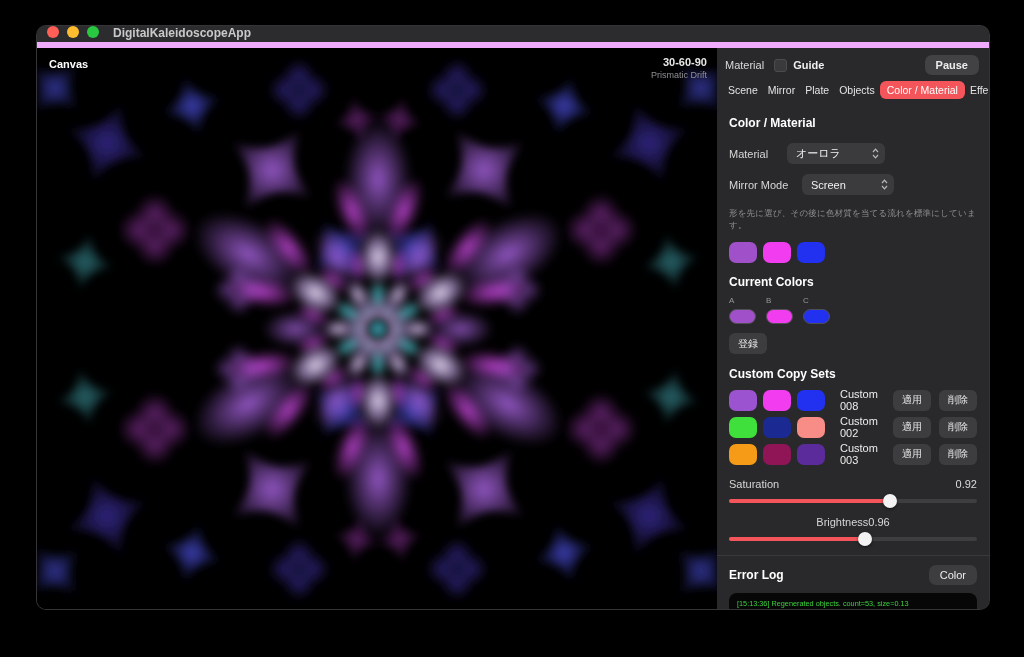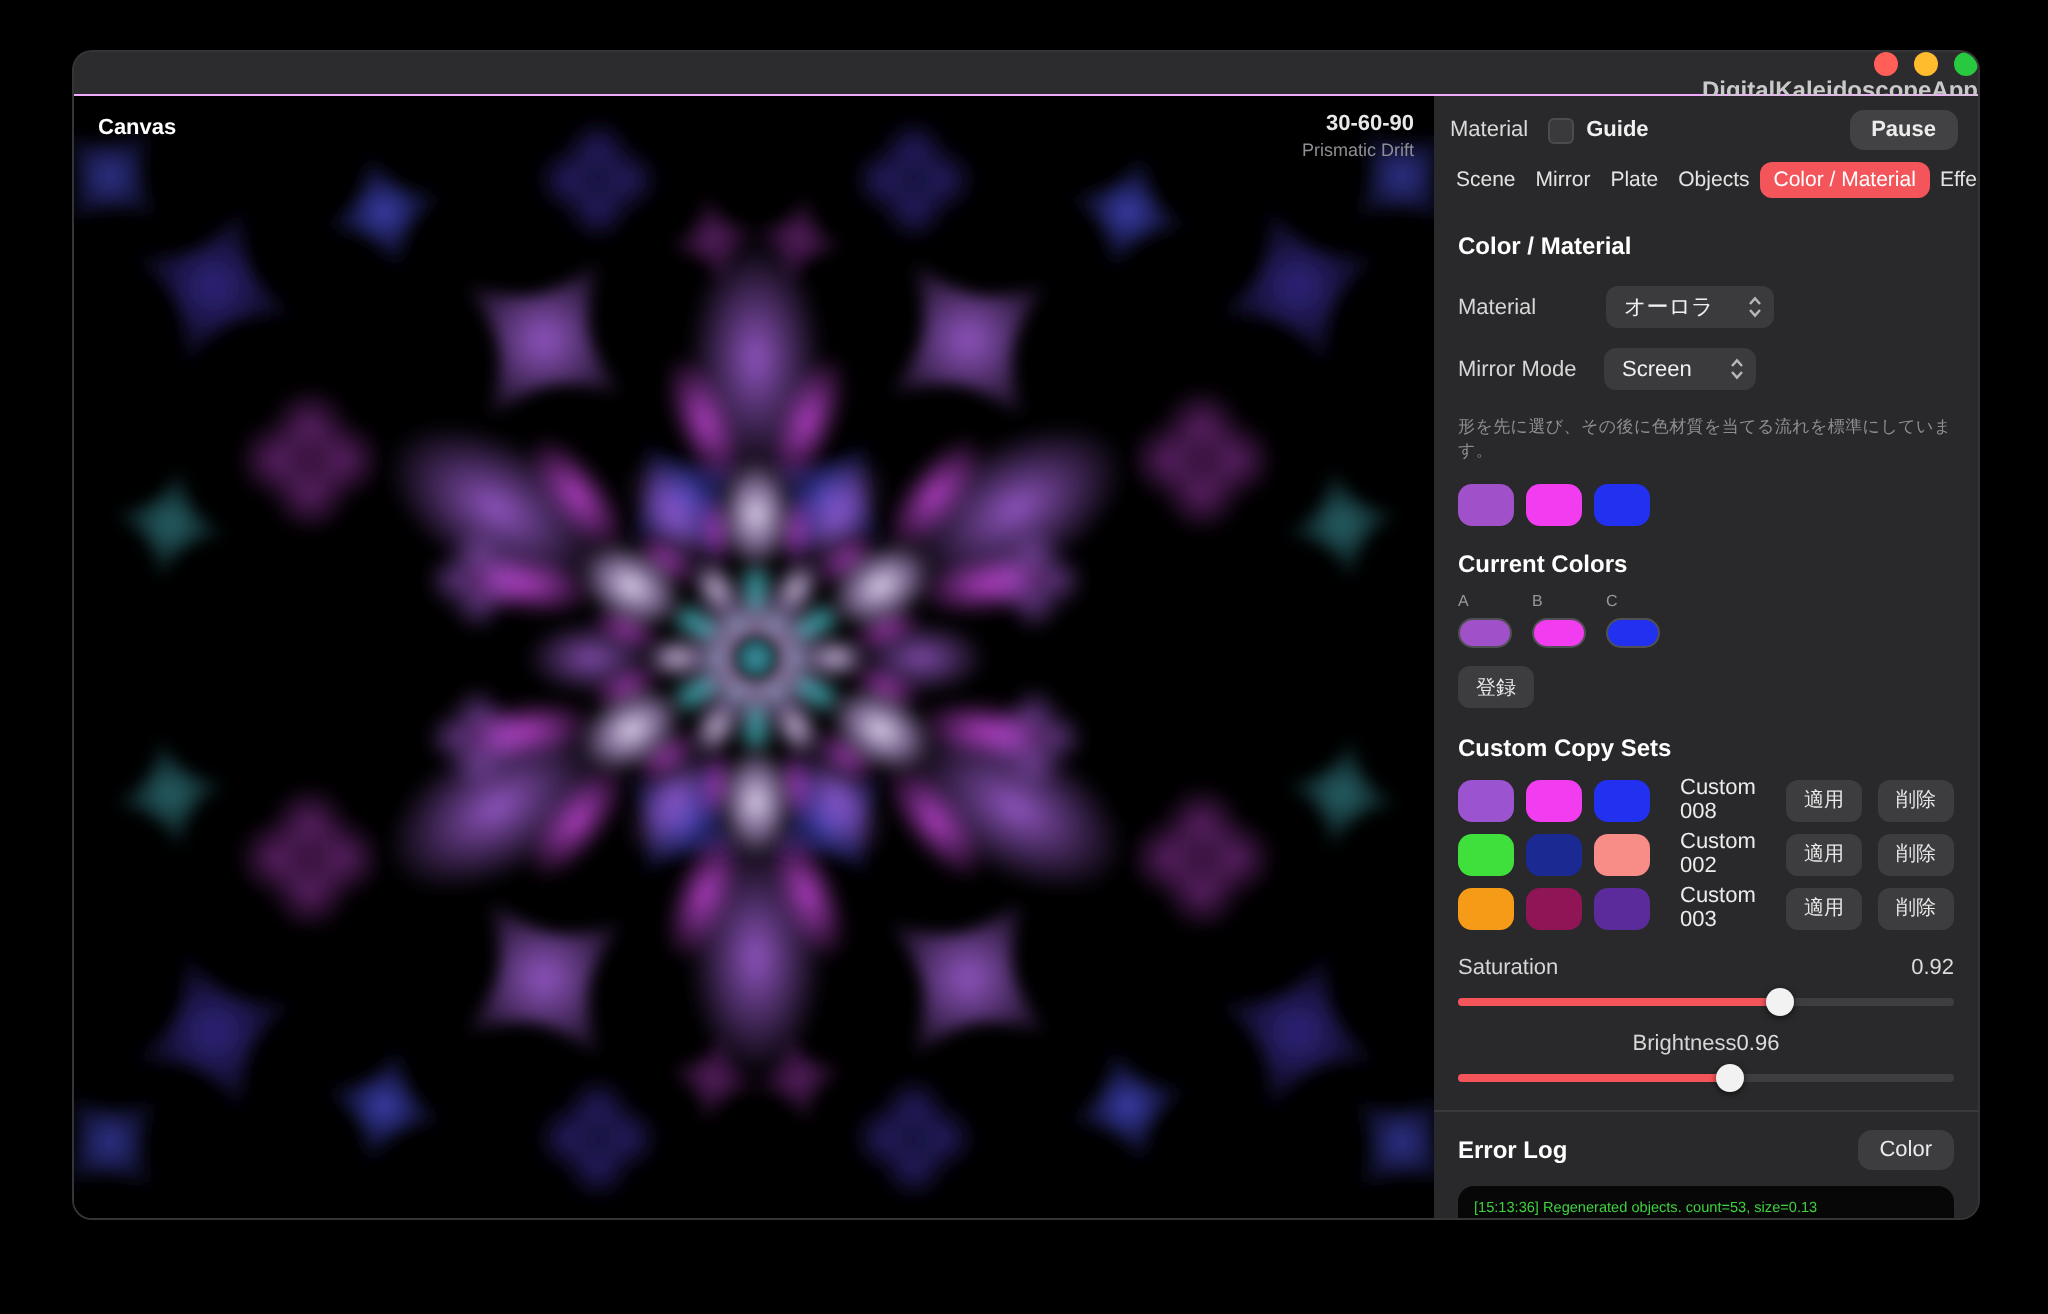--- a/index.html
+++ b/index.html
@@ -5,22 +5,22 @@
   * { margin:0; padding:0; box-sizing:border-box; }
   html,body { width:1024px; height:657px; background:#000; overflow:hidden;
               font-family:"Liberation Sans", sans-serif; }
 
   .window { position:absolute; left:36px; top:25px; width:954px; height:585px;
             background:#262628; border-radius:10px; overflow:hidden;
             border:1px solid rgba(255,255,255,0.07);
             box-shadow:0 18px 50px rgba(0,0,0,0.85); }
 
   
-  .titlebar { height:22px; background:#2c2c2e; display:flex; align-items:flex-end;
-              border-bottom:1px solid #f0abfc;flex-direction:column; }
+  .titlebar { height:22px; background:#2c2c2e; display:flex; align-items:flex-start;
+              border-bottom:6px solid #f0abfc; }
   .traffic { display:flex; gap:8px; margin-left:10px; }
   .light { width:12px; height:12px; border-radius:50%; }
   .win-title { margin-left:14px; font-size:12px; font-weight:700; color:#c9c9c9; }
 
   .main { display:flex; height:563px; }
 
   
   .canvas-area { position:relative; width:682px; height:100%; background:#000; overflow:hidden; }
   .canvas-area svg { position:absolute; inset:0; }
   .canvas-label { position:absolute; left:12px; top:10px; font-size:11px; font-weight:700; color:#fff; }
@@ -227,34 +227,34 @@
         <span class="tab">Effects</span>
         <span class="tab-div"></span>
 
       </div>
 
       <div class="panel-body">
         <div class="section-h" style="margin-top:8px;">Color / Material</div>
 
         <div class="row" style="margin-top:13px;">
           <span class="lbl" style="width:54px;">Material</span>
-          <div class="select" style="width:84px; margin-left:20px;">
+          <div class="select" style="width:98px; margin-left:4px;">
             <span class="val">オーロラ</span>
             <span class="chev">
               <svg width="7" height="11" viewBox="0 0 7 11">
                   <path d="M1 4 L3.5 1.2 L6 4" fill="none" stroke="#b8b8bc" stroke-width="1.2"></path>
                   <path d="M1 7 L3.5 9.8 L6 7" fill="none" stroke="#b8b8bc" stroke-width="1.2"></path>
                 </svg>
             </span>
           </div>
         </div>
 
         <div class="row" style="margin-top:10px;">
           <span class="lbl" style="width:68px;">Mirror Mode</span>
-          <div class="select" style="width:76px; margin-left:5px;">
+          <div class="select" style="width:92px; margin-left:5px;">
             <span class="val">Screen</span>
             <span class="chev">
               <svg width="7" height="11" viewBox="0 0 7 11">
                   <path d="M1 4 L3.5 1.2 L6 4" fill="none" stroke="#b8b8bc" stroke-width="1.2"></path>
                   <path d="M1 7 L3.5 9.8 L6 7" fill="none" stroke="#b8b8bc" stroke-width="1.2"></path>
                 </svg>
             </span>
           </div>
         </div>
 

